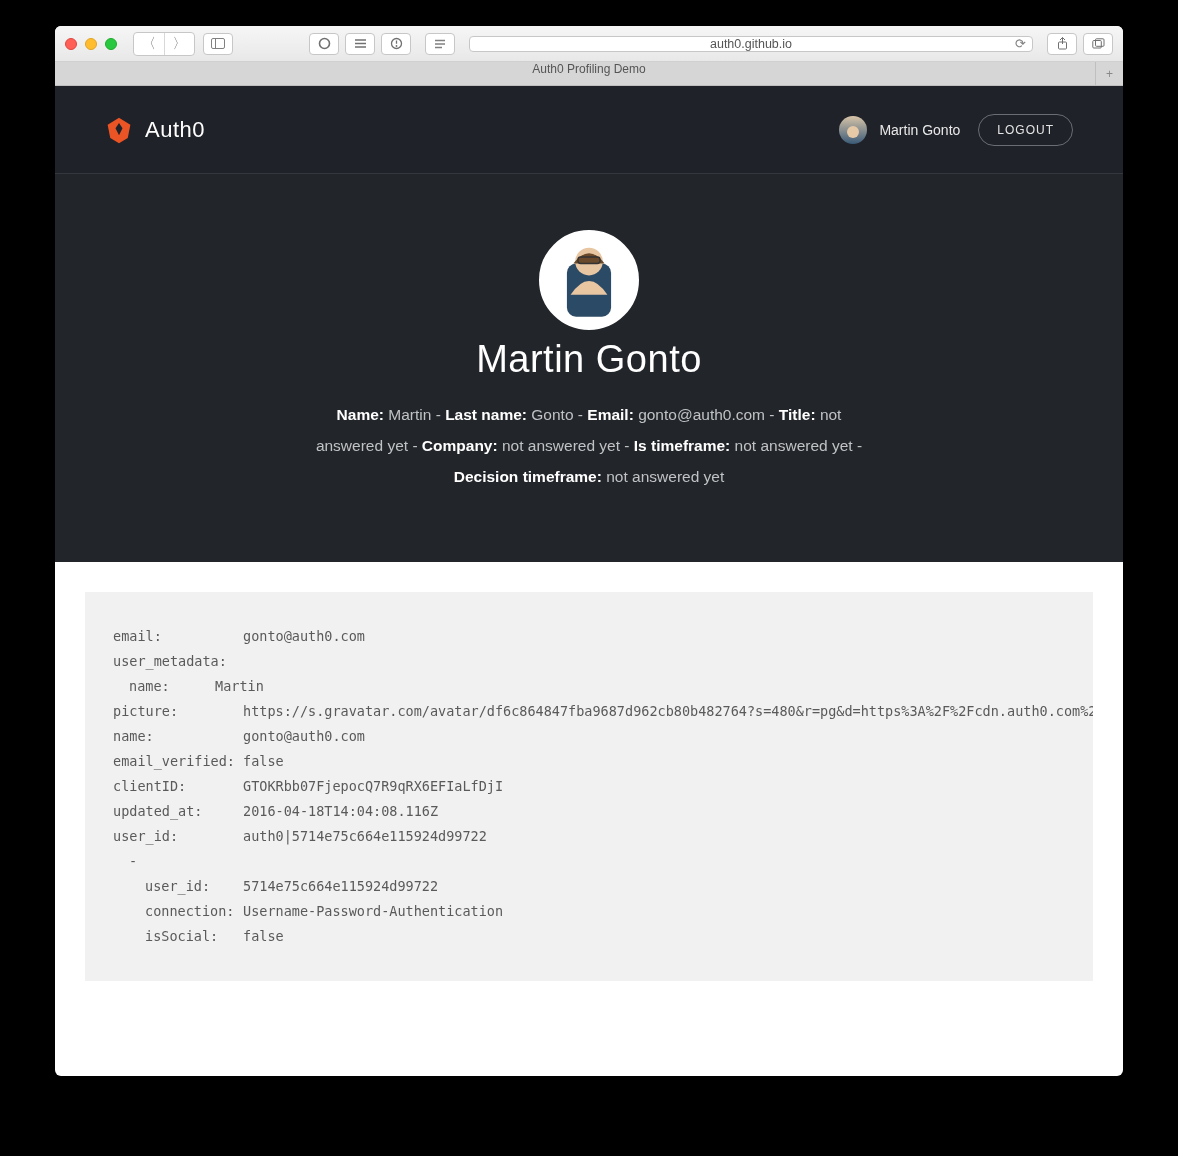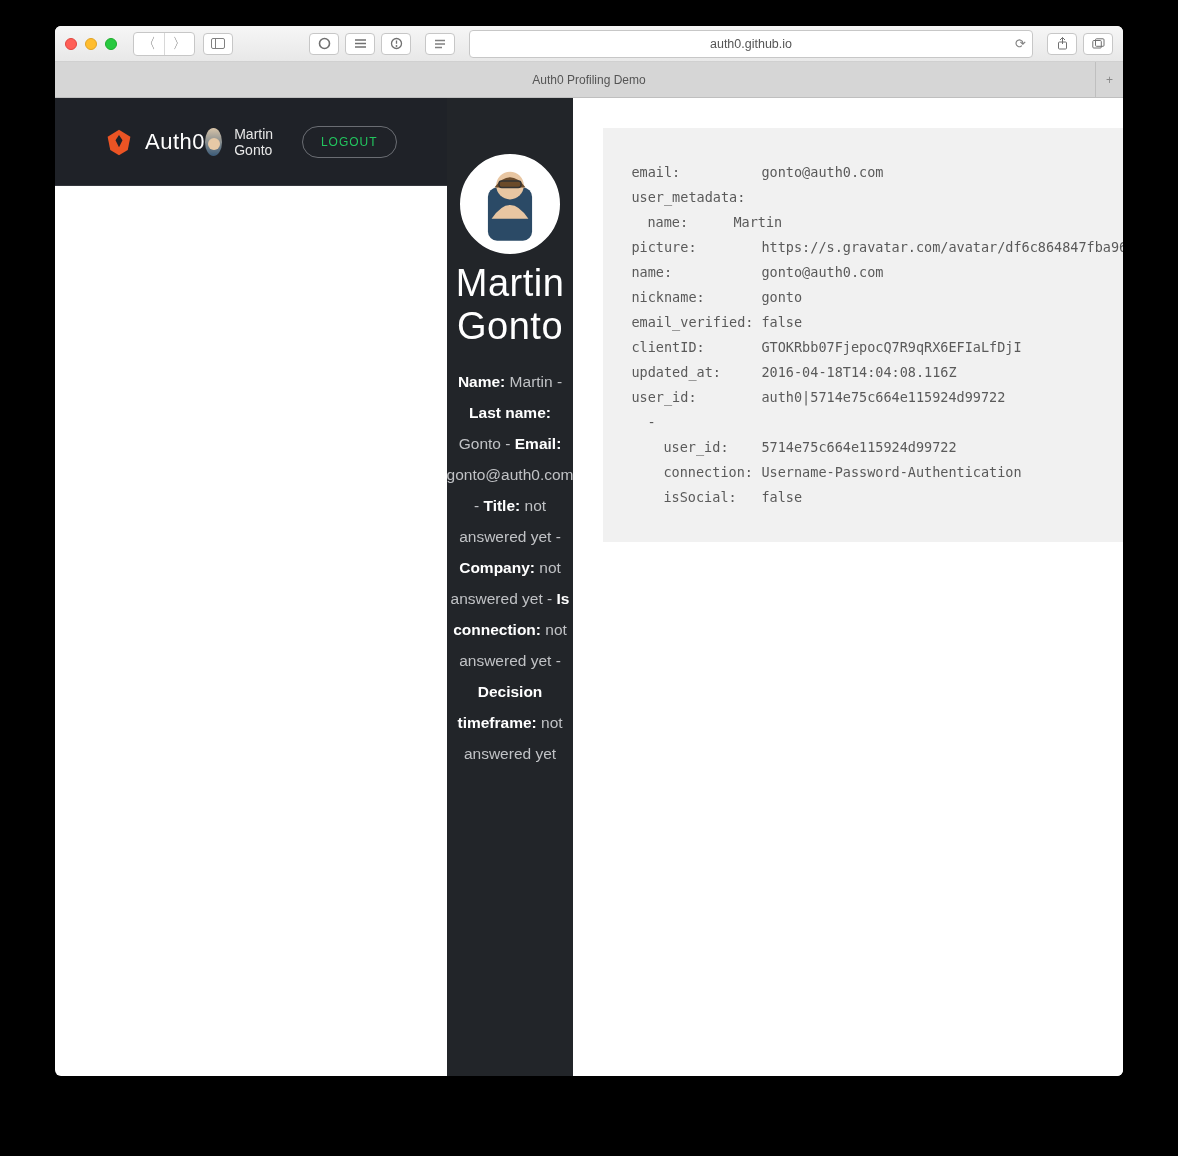--- a/index.html
+++ b/index.html
@@ -50,45 +50,45 @@
     .single-btn {
       width: 30px; height: 22px;
       display:flex; align-items:center; justify-content:center;
       border: 1px solid #c7c7c7; border-radius: 4px; background:#fff;
       font-size: 13px; color:#707070;
     }
     .toolbar-group { display:flex; gap:6px; }
     .toolbar-spacer-sm { width: 60px; }
     .url-bar {
       flex: 1;
-      height: 28px;
+      height: 16px;
       background: #fff;
       border: 1px solid #c7c7c7;
       border-radius: 4px;
       display:flex; align-items:center; justify-content:center;
       font-size: 12.5px; color:#555; position:relative;
       margin: 0 6px;
     }
     .url-bar .reload {
       position:absolute; right:6px; color:#808080; font-size:13px;
     }
     .right-toolbar { display:flex; gap:6px; }
     .tab-bar {
-      height: 36px;
+      height: 24px;
       background: #d6d6d6;
       border-bottom: 1px solid #bfbfbf;
-      display:flex; align-items:center; justify-content:center;
+      display:flex; justify-content:center;
       font-size: 12px; color:#555; position:relative;
     }
     .new-tab {
       position:absolute; right:0; width:28px; height:100%;
       display:flex; align-items:center; justify-content:center;
       border-left:1px solid #bfbfbf; color:#888;
     }
-    .page { flex:1; overflow:hidden; display:flex; flex-direction:row; }
+    .page { flex:1; overflow:hidden; display:flex; flex-direction:column; }
     .app-header {
       background: #1f2228;
       height: 88px;
       display:flex; align-items:center;
       padding: 0 50px;
       border-bottom: 1px solid #34373d;
     }
     .logo-wrap { display:flex; align-items:center; gap:12px; }
     .logo-icon { width:28px; height:28px; }
     .logo-text { color:#fff; font-size:22px; font-weight:400; letter-spacing:0.5px; }
@@ -102,21 +102,21 @@
     .avatar-sm::after{
       content:""; position:absolute; left:50%; top:38%;
       width:12px; height:12px; background:#e6c9a6; border-radius:50%;
       transform:translateX(-50%);
     }
     .logout-btn {
       margin-left: 18px;
       border: 1px solid #6a6d73;
       border-radius: 20px;
       padding: 8px 18px;
-      color:#22c55e; font-size:12px; letter-spacing:1px;
+      color:#e5e5e5; font-size:12px; letter-spacing:1px;
       background:transparent;
     }
     .hero {
       background:#222529;
       padding: 56px 0 70px;
       text-align:center;
       color:#fff;
     }
     .avatar-lg {
       width:100px; height:100px; border-radius:50%;
@@ -265,21 +265,21 @@
         <b>Name:</b>
         <span>Martin</span><span> - </span>
         <b>Last name:</b>
         <span>Gonto</span><span> - </span>
         <b>Email:</b>
         <span>gonto@auth0.com</span><span> - </span>
         <b>Title:</b>
         <span>not answered yet</span><span> - </span>
         <b>Company:</b>
         <span>not answered yet</span><span> - </span>
-        <b>Is connection:</b>
+        <b>Is timeframe:</b>
         <span>not answered yet</span><span> - </span>
         <b>Decision timeframe:</b>
         <span>not answered yet</span>
       </p>
     </div>
 
     <div class="lower">
       <div class="data-panel">
         <div class="kv-row">
             <span class="kv-key">email:</span>
@@ -294,24 +294,20 @@
           </div>
         <div class="kv-row">
             <span class="kv-key">picture:</span>
             <span>https://s.gravatar.com/avatar/df6c864847fba9687d962cb80b482764?s=480&amp;r=pg&amp;d=https%3A%2F%2Fcdn.auth0.com%2Fa</span>
           </div>
         <div class="kv-row">
             <span class="kv-key">name:</span>
             <span>gonto@auth0.com</span>
           </div>
         <div class="kv-row">
-            <span class="kv-key">nickname:</span>
-            <span>gonto</span>
-          </div>
-        <div class="kv-row">
             <span class="kv-key">email_verified:</span>
             <span>false</span>
           </div>
         <div class="kv-row">
             <span class="kv-key">clientID:</span>
             <span>GTOKRbb07FjepocQ7R9qRX6EFIaLfDjI</span>
           </div>
         <div class="kv-row">
             <span class="kv-key">updated_at:</span>
             <span>2016-04-18T14:04:08.116Z</span>

